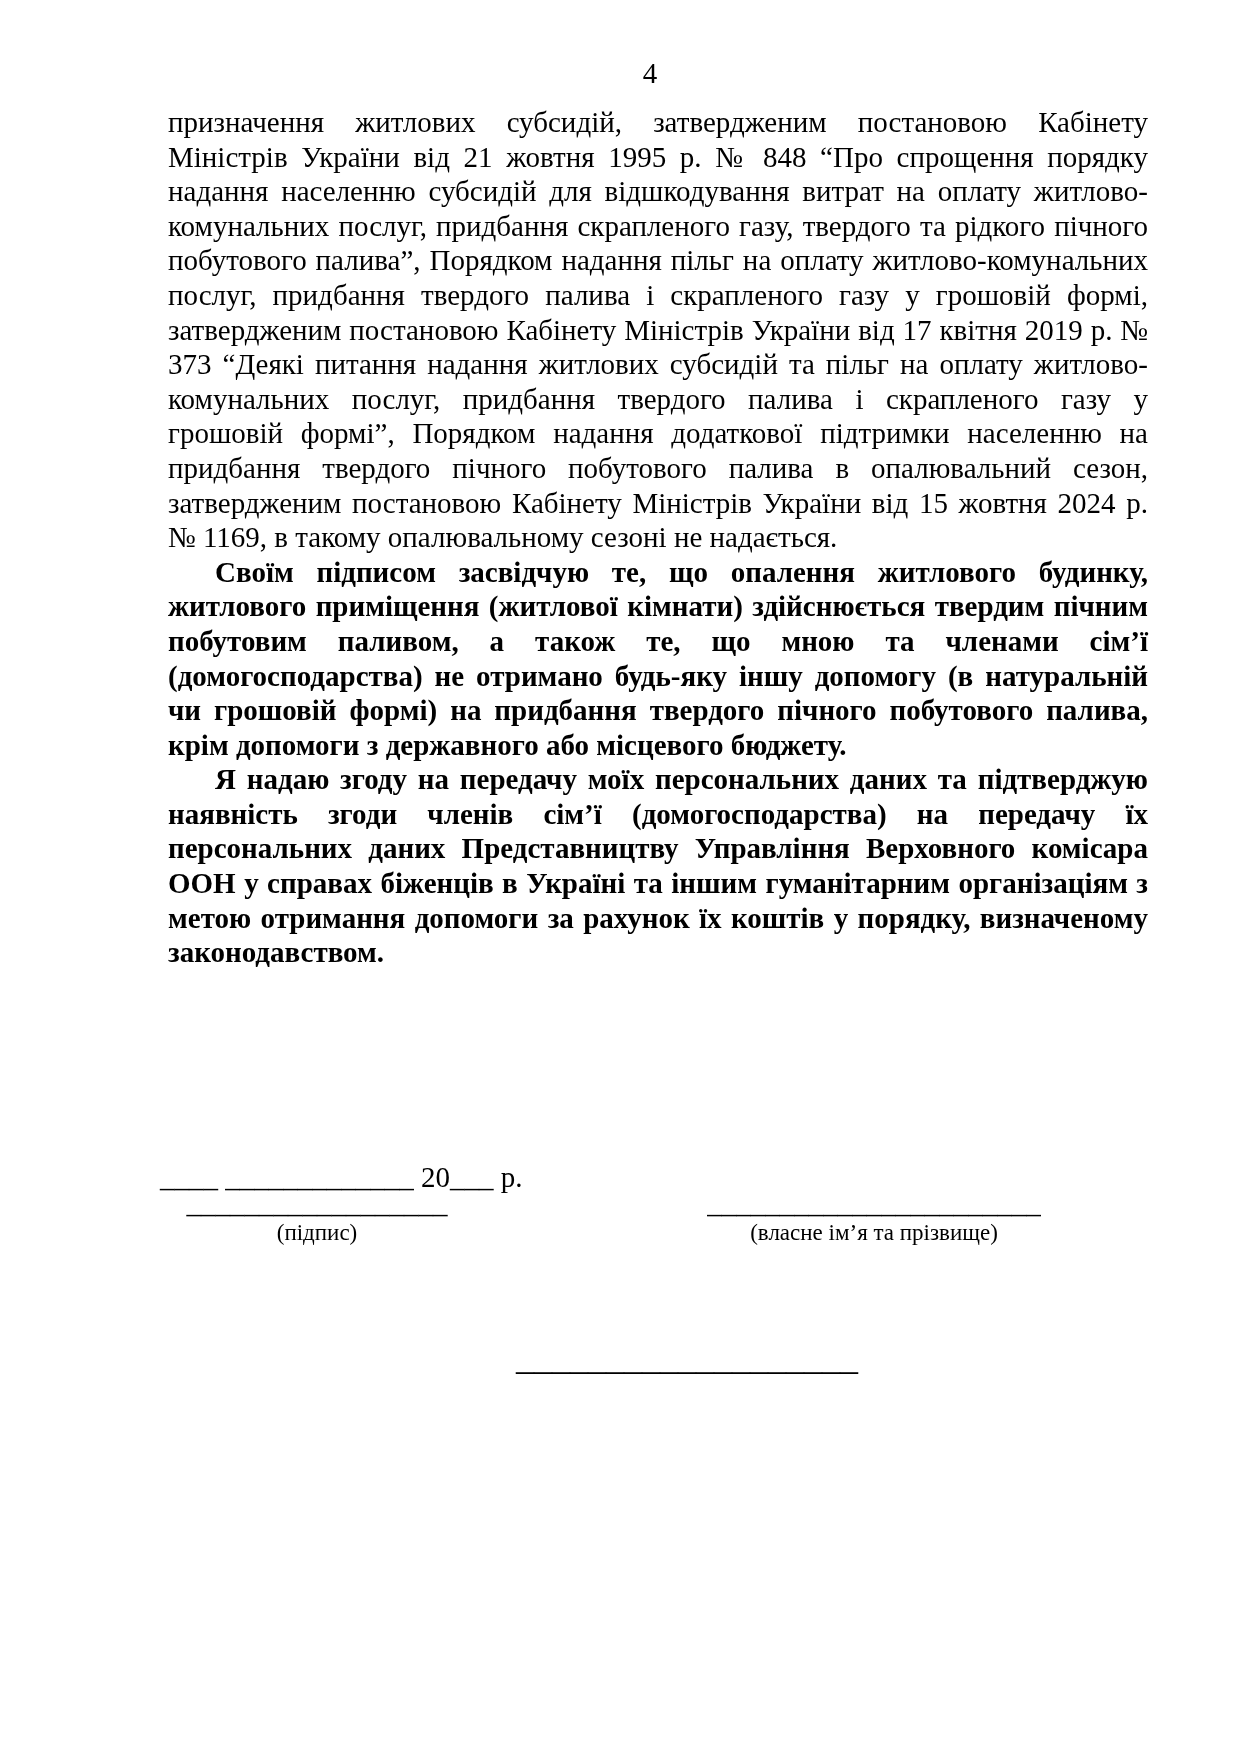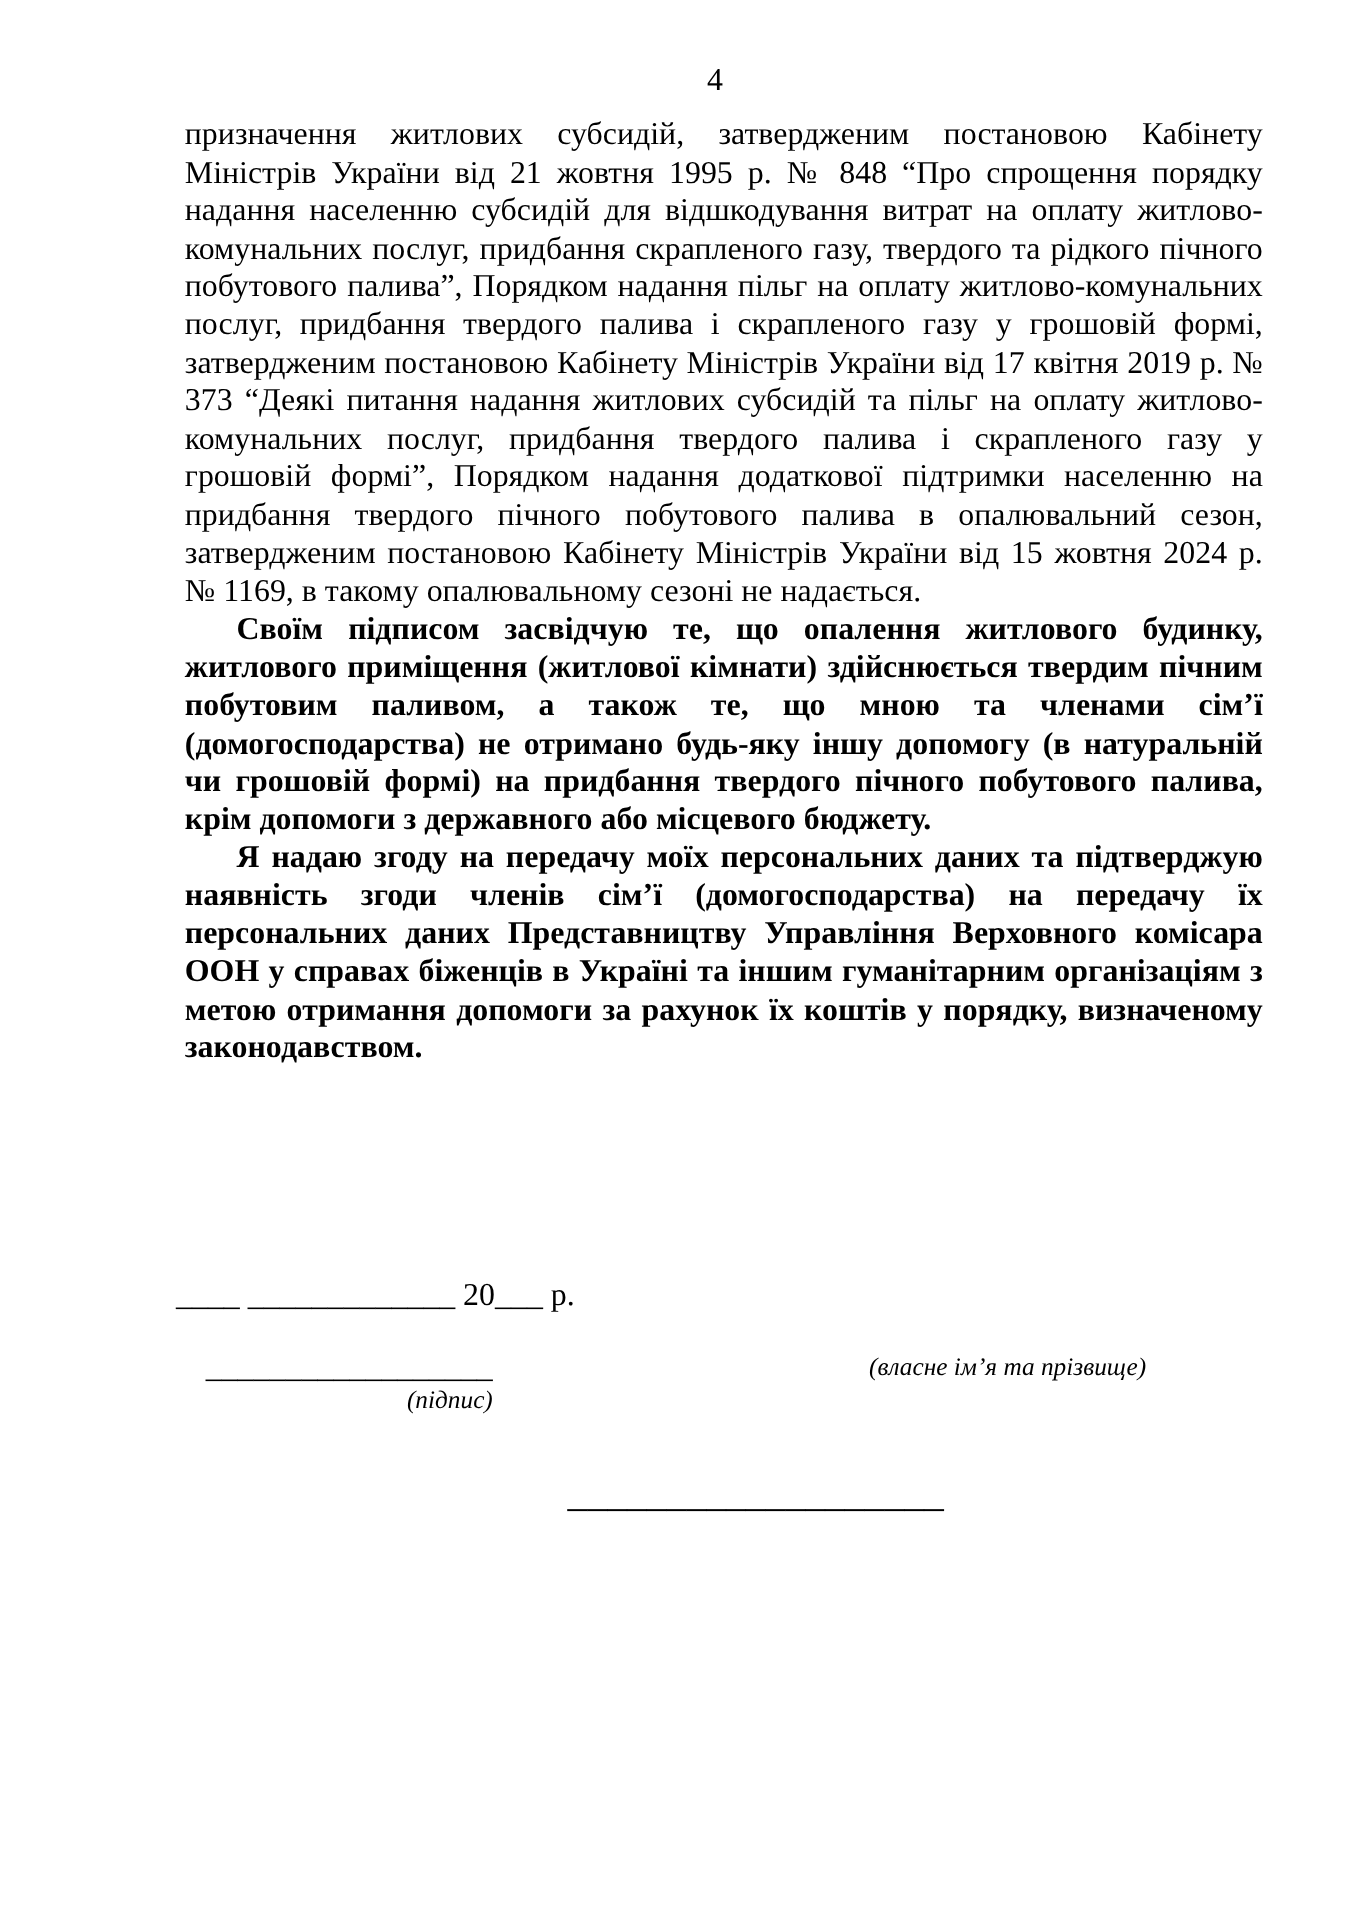--- a/index.html
+++ b/index.html
@@ -45,23 +45,22 @@
   .date-line {
     position: absolute;
     left: 160px;
     top: 1160px;
     font-size: 29px;
     line-height: 34px;
     white-space: pre;
   }
   .sig-block {
     position: absolute;
-    top: 1228px;
-    text-align: right;
-    font-style: italic;
+    top: 1188px;
+    text-align: center;
   }
   .sig-block.left  { left: 186px; width: 262px; }
   .sig-block.right { left: 706px; width: 336px; }
   .sig-line {
     font-size: 29px;
     line-height: 30px;
     white-space: nowrap;
   }
   .sig-label {
     font-size: 23px;
@@ -91,18 +90,19 @@
   </div>
 
   <div class="date-line">____ _____________ 20___ р.</div>
 
   <div class="sig-block left">
     <div class="sig-line">__________________</div>
     <div class="sig-label">(підпис)</div>
   </div>
 
   <div class="sig-block right">
+    <div class="sig-line">_______________________</div>
     <div class="sig-label">(власне ім’я та прізвище)</div>
   </div>
 
   <div class="bottom-line">___________________</div>
 
 </div>
 
 </body></html>

